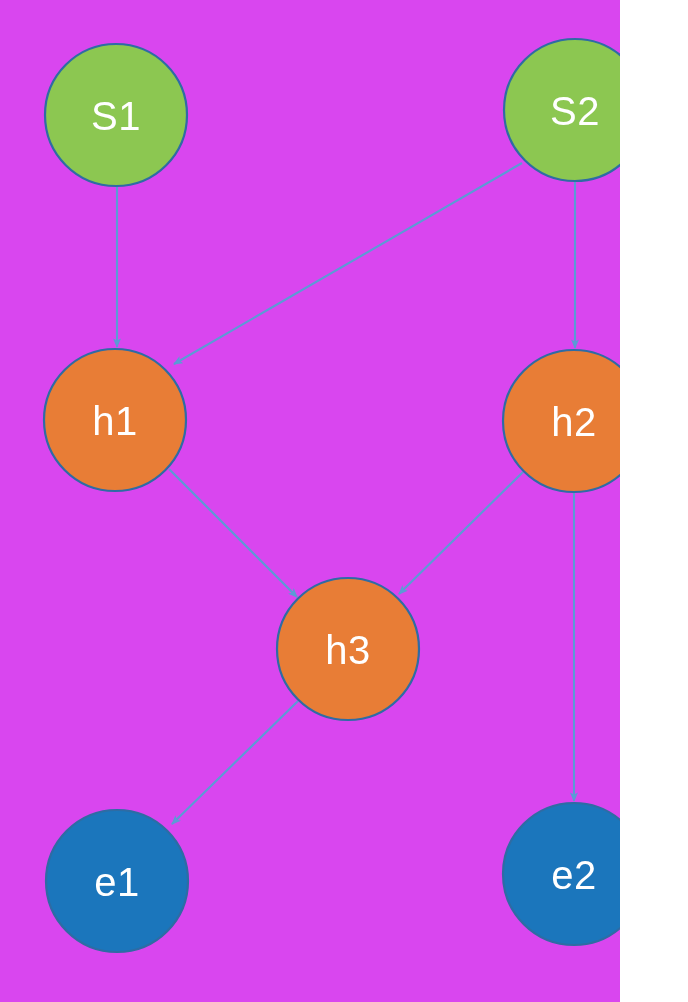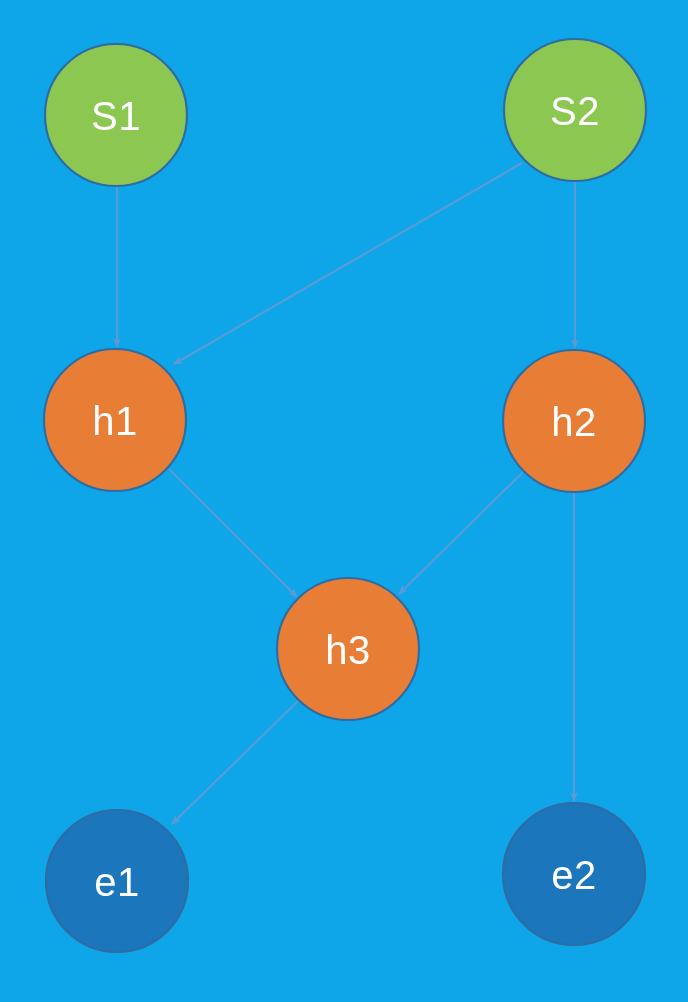--- a/index.html
+++ b/index.html
@@ -5,23 +5,23 @@
   html, body {
     margin: 0;
     padding: 0;
     background: #ffffff;
   }
   body {
     font-family: "Liberation Sans", sans-serif;
   }
   #canvas {
     position: relative;
-    width: 688px;
+    width: 620px;
     height: 1002px;
-    background: #0ea5e9;
+    background: #d946ef;
     overflow: hidden;
   }
   #graph-svg {
     position: absolute;
     left: 0;
     top: 0;
     width: 688px;
     height: 1002px;
     display: block;
   }

